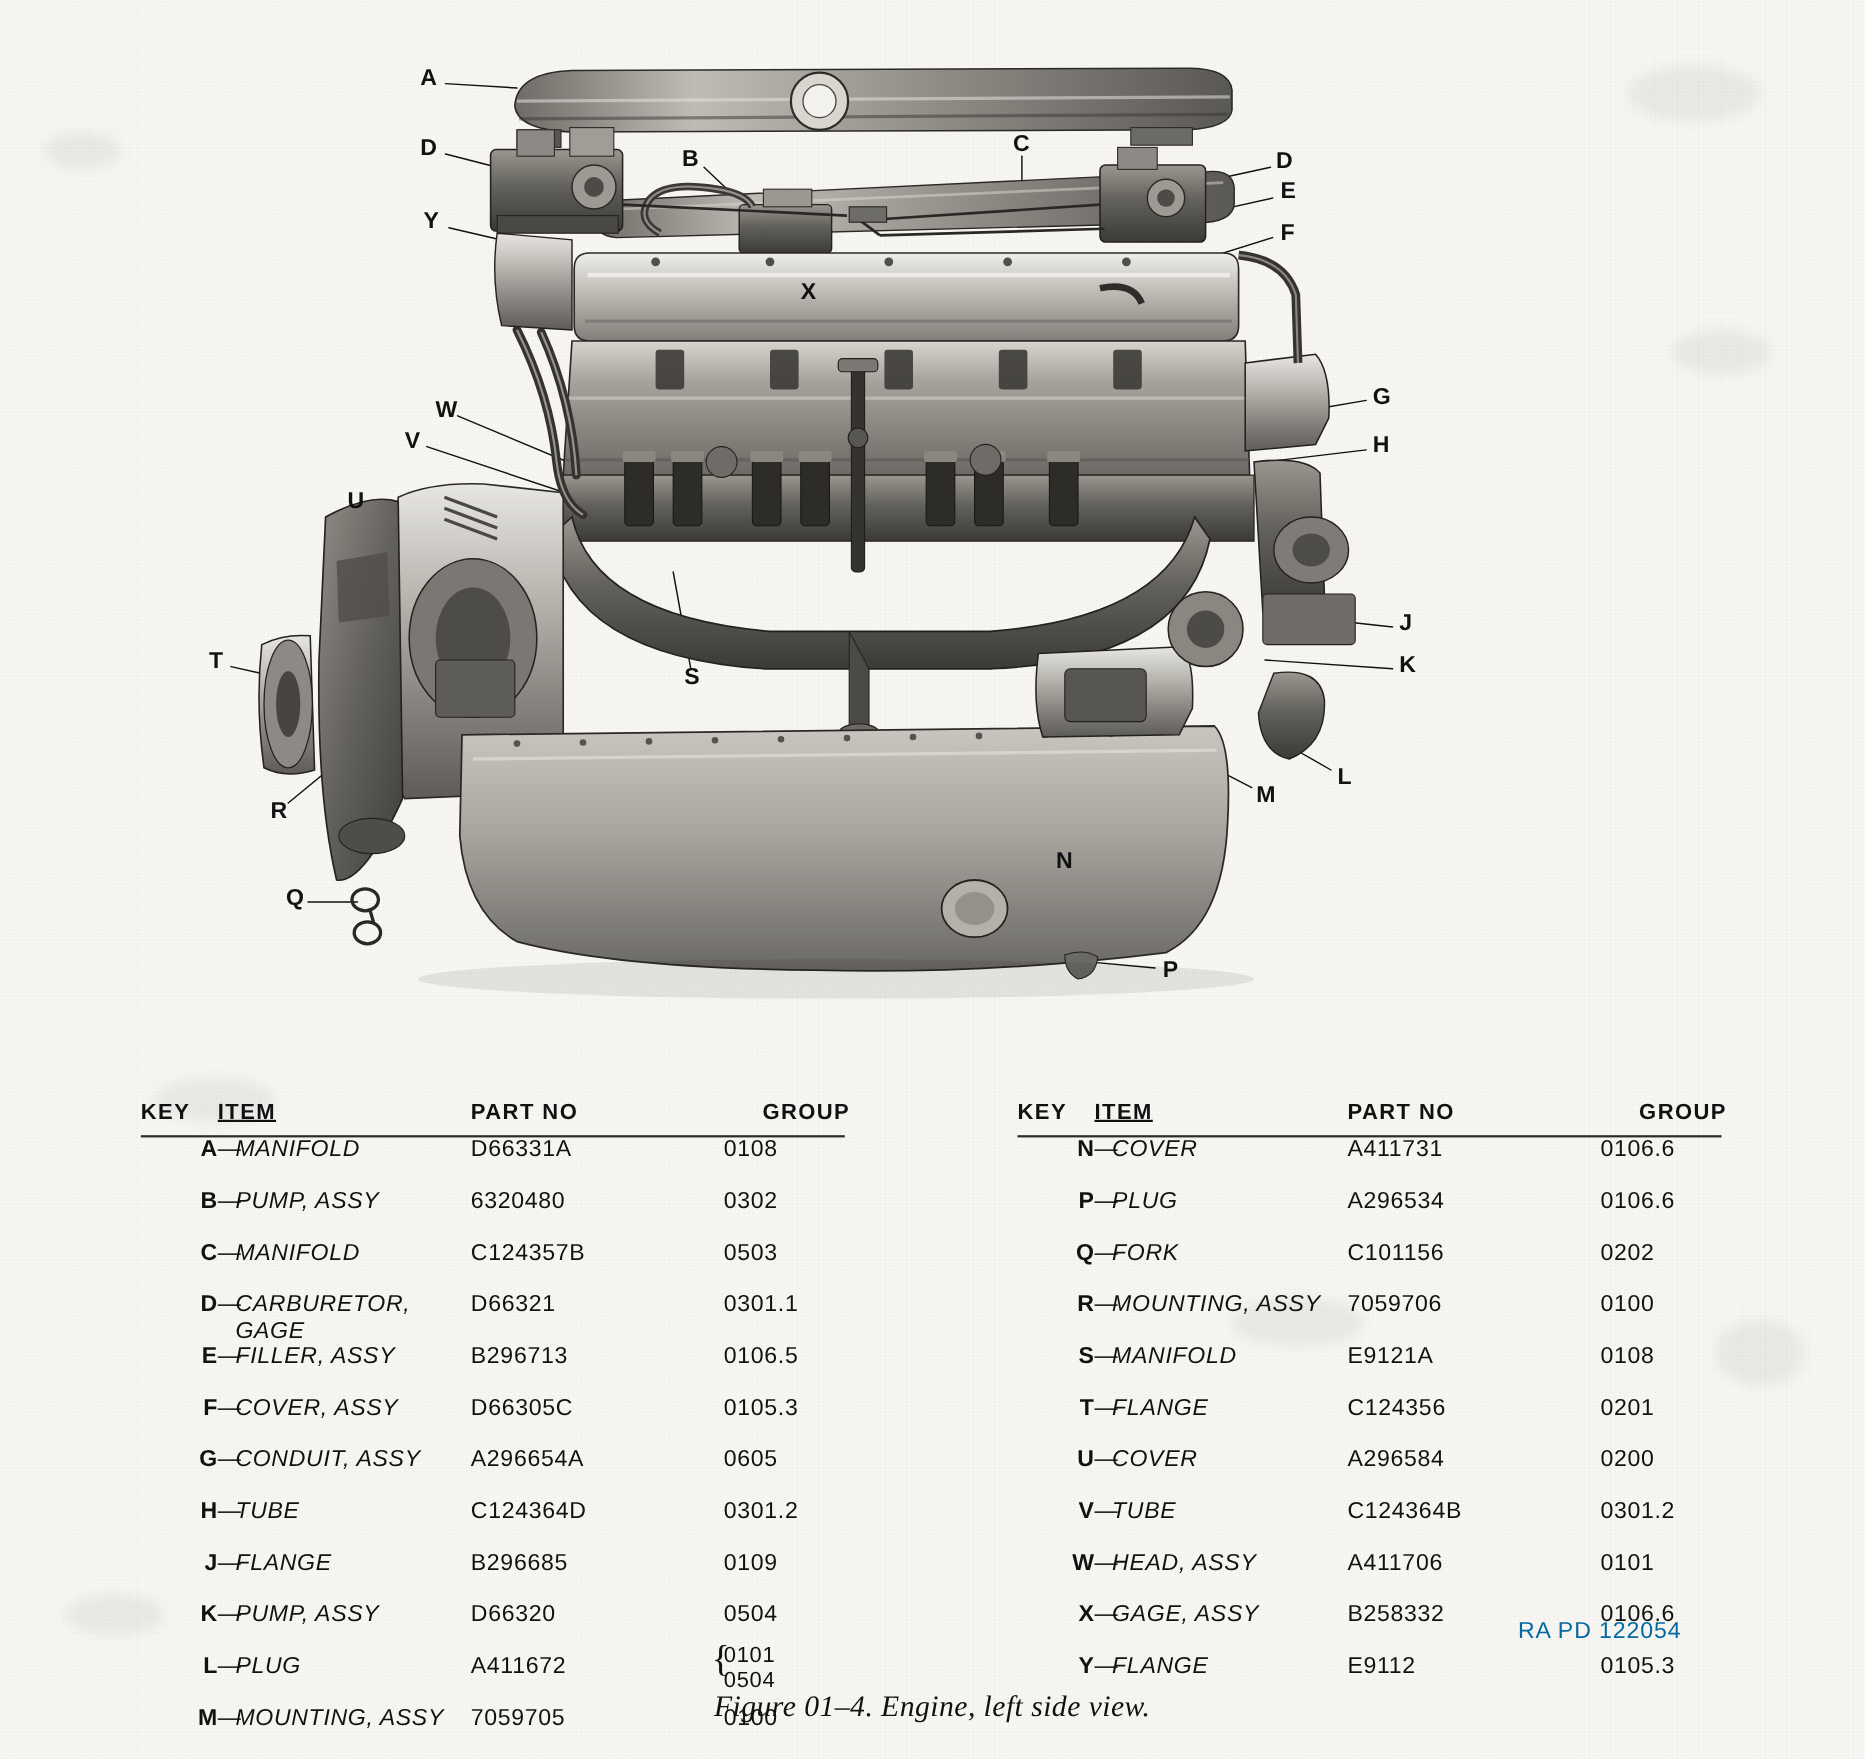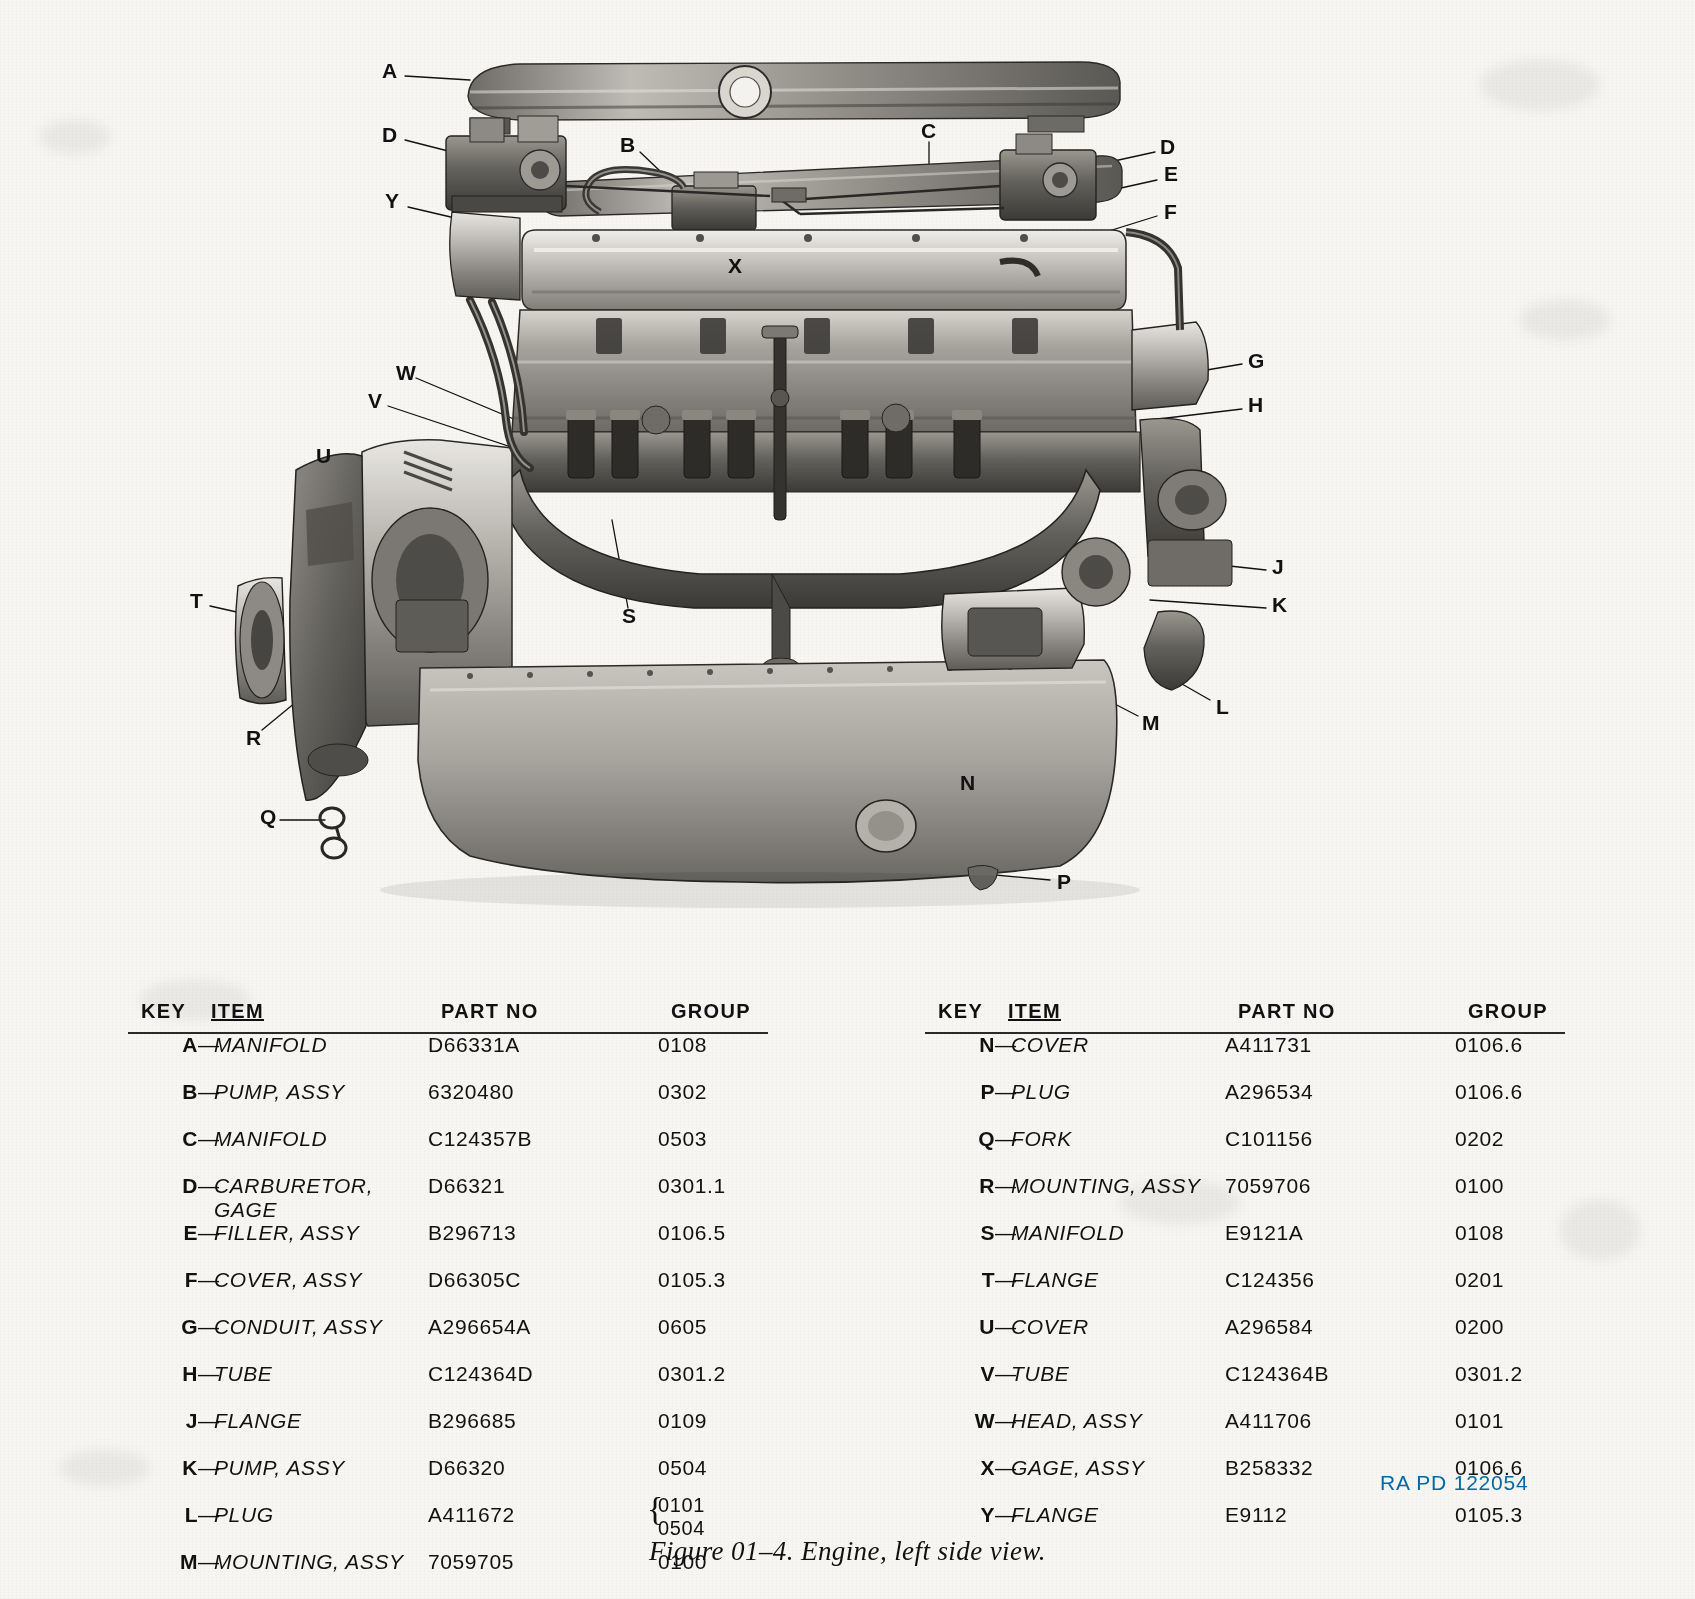--- a/index.html
+++ b/index.html
@@ -68,26 +68,25 @@
   .key-col.right { left: 925px; }
 
   .key-head {
     display: flex;
     font-size: 20px;
     font-weight: 700;
     letter-spacing: 1.3px;
     color: #111;
     padding-bottom: 4px;
     margin-bottom: 6px;
-    margin-left: 13px;
   }
   .key-head .c-key  { width: 70px; }
   .key-head .c-item { width: 230px; text-decoration: underline; }
   .key-head .c-part { width: 230px; }
-  .key-head .c-grp  { width: 150px; }
+  .key-head .c-grp  { width: 150px; text-align: center; }
 
   .rule {
     position: absolute;
     height: 2px;
     background: #2a2a2a;
     top: 32px;
   }
   .rule.left  { left: 128px; width: 640px; }
   .rule.right { left: 925px; width: 640px; }
 

